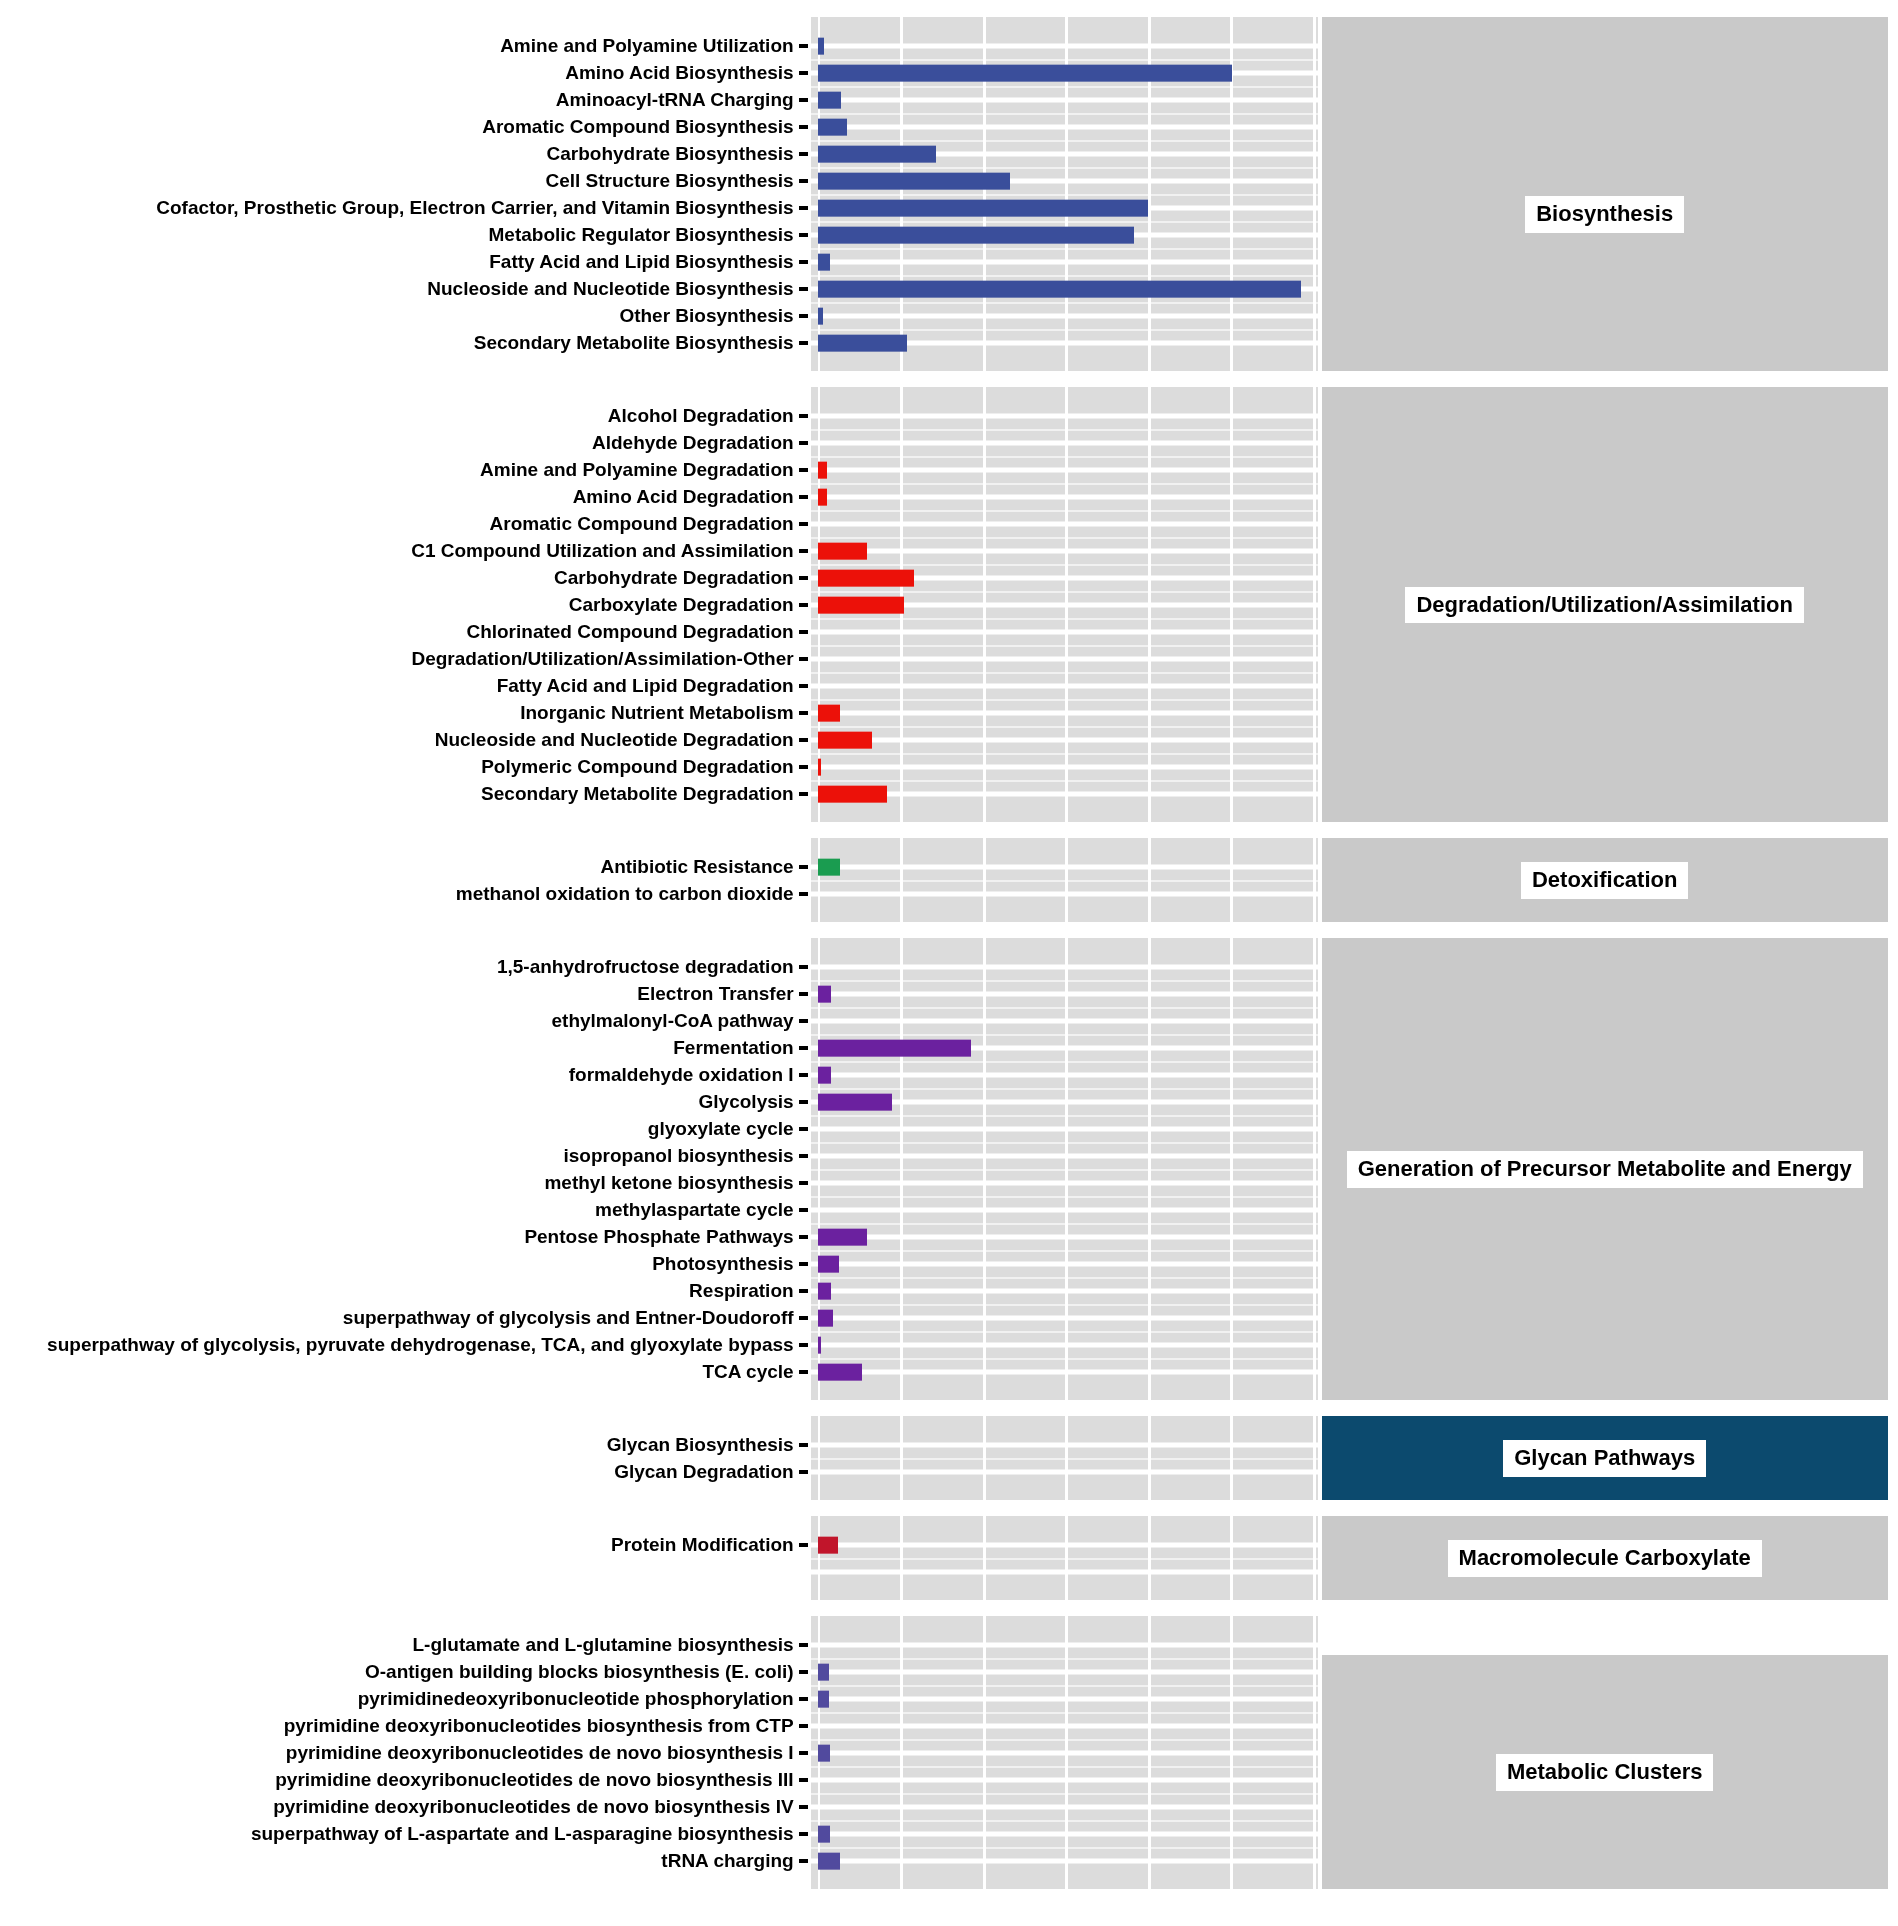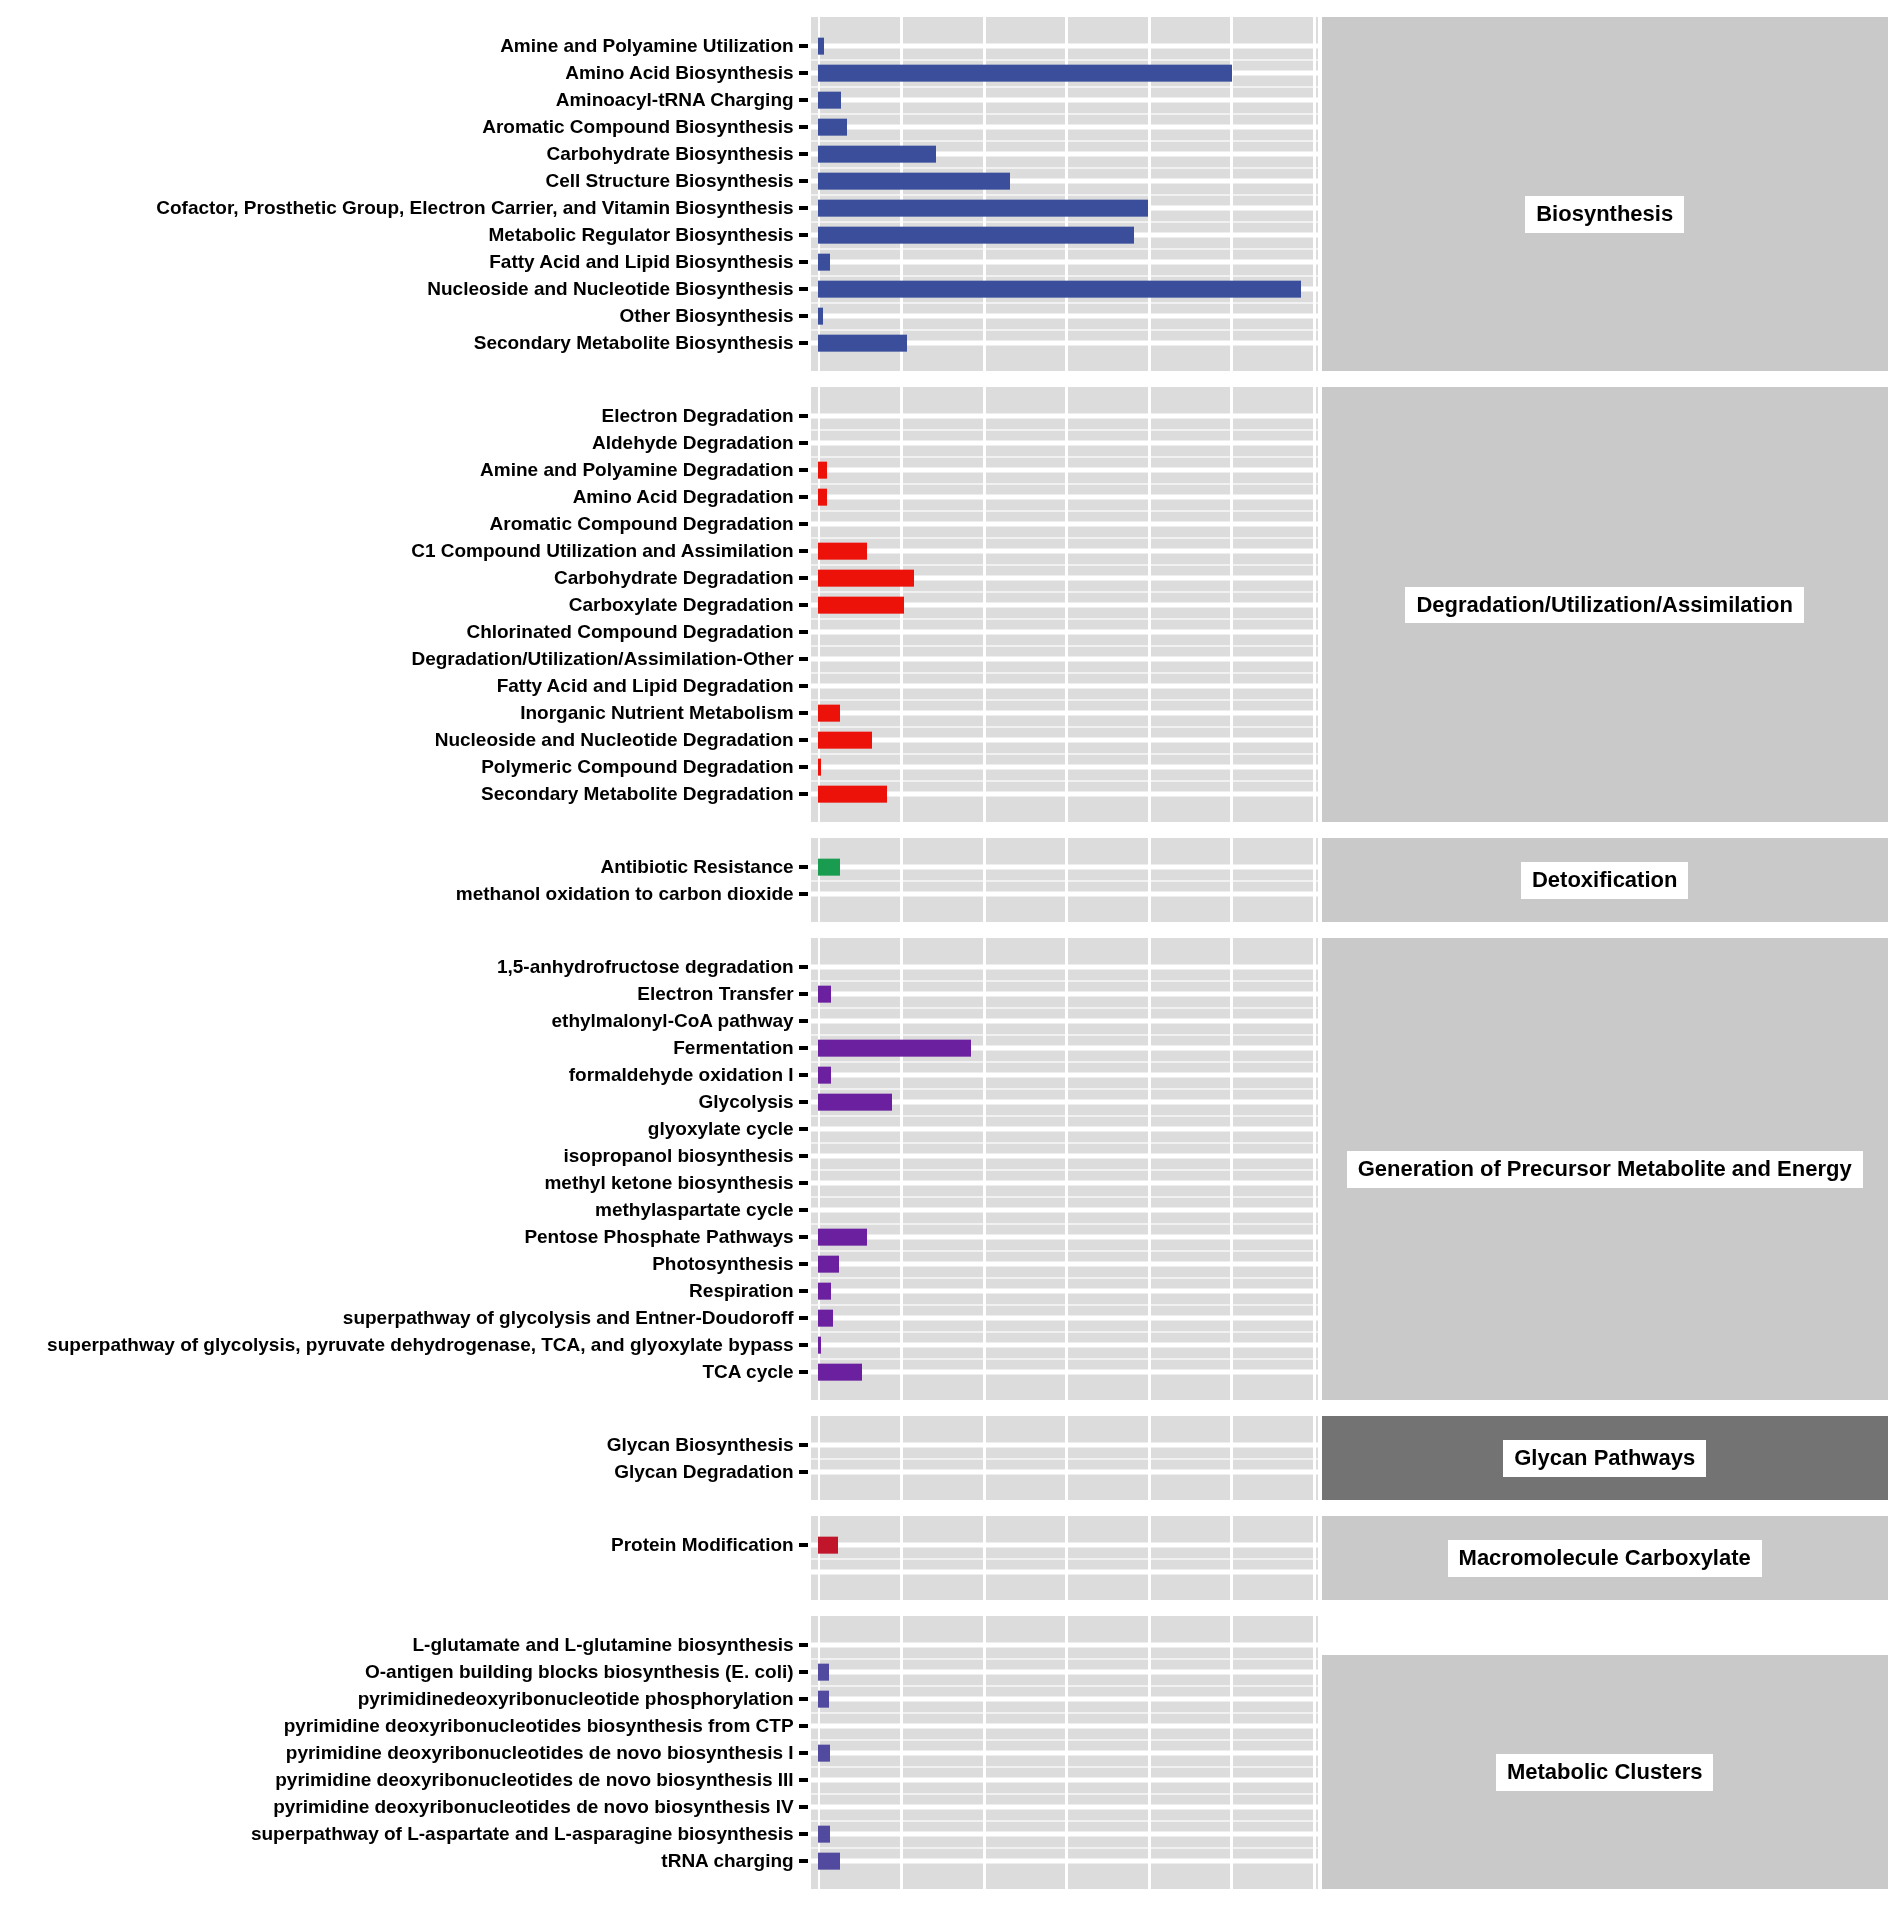--- a/index.html
+++ b/index.html
@@ -149,21 +149,21 @@
           <div class="bar" style="width: 89px; background: rgb(58, 78, 155);"></div>
         </div>
       </div>
       <div class="strip" style="background: rgb(201, 201, 201);">
         <span class="strip-label" style="background: rgb(255, 255, 255); margin-top: 40px;">Biosynthesis</span>
       </div>
     </div>
     <div class="facet">
       <div class="ycol">
         <div class="yrow">
-          <span class="ylab">Electron Degradation</span>
+          <span class="ylab">Alcohol Degradation</span>
           <span class="tick"></span>
         </div>
         <div class="yrow">
           <span class="ylab">Aldehyde Degradation</span>
           <span class="tick"></span>
         </div>
         <div class="yrow">
           <span class="ylab">Amine and Polyamine Degradation</span>
           <span class="tick"></span>
         </div>
@@ -471,21 +471,21 @@
         <div class="vgrid" style="left: 337px; background: rgb(255, 255, 255);"></div>
         <div class="vgrid" style="left: 419px; background: rgb(255, 255, 255);"></div>
         <div class="vgrid" style="left: 502px; background: rgb(255, 255, 255);"></div>
         <div class="prow">
           <div class="hgrid" style="background: rgb(255, 255, 255);"></div>
         </div>
         <div class="prow minor">
           <div class="hgrid" style="background: rgb(255, 255, 255);"></div>
         </div>
       </div>
-      <div class="strip" style="background: #737373; justify-content: center;">
+      <div class="strip" style="background: #0c4a6e; justify-content: center;">
         <span class="strip-label" style="background: rgb(255, 255, 255);">Glycan Pathways</span>
       </div>
     </div>
     <div class="facet">
       <div class="ycol">
         <div class="yrow">
           <span class="ylab">Protein Modification</span>
           <span class="tick"></span>
         </div>
       </div>

